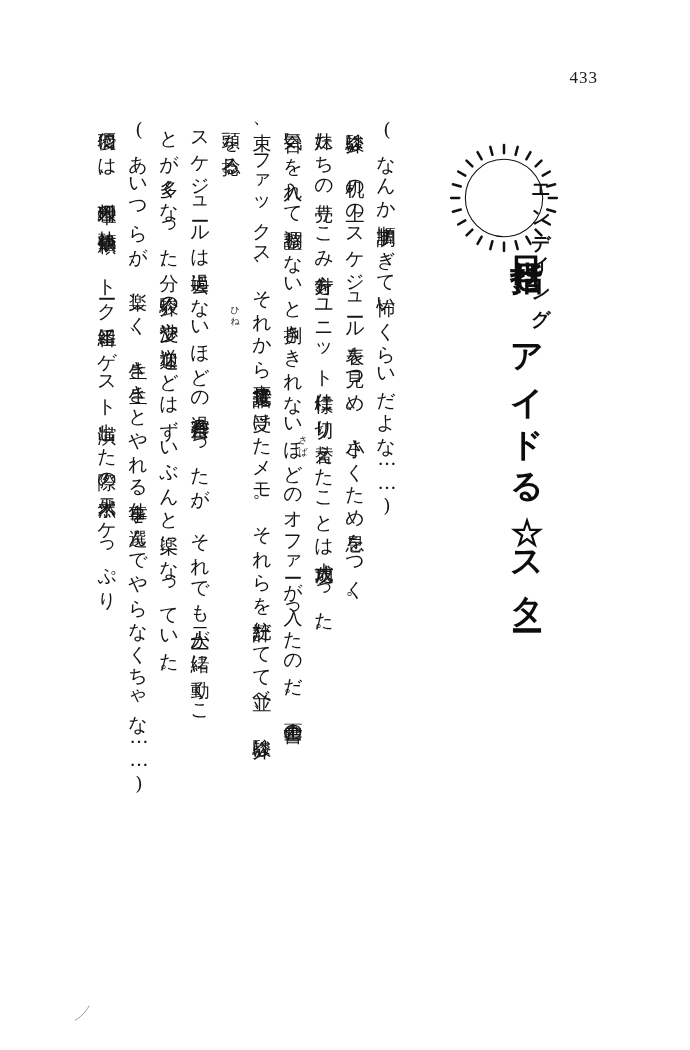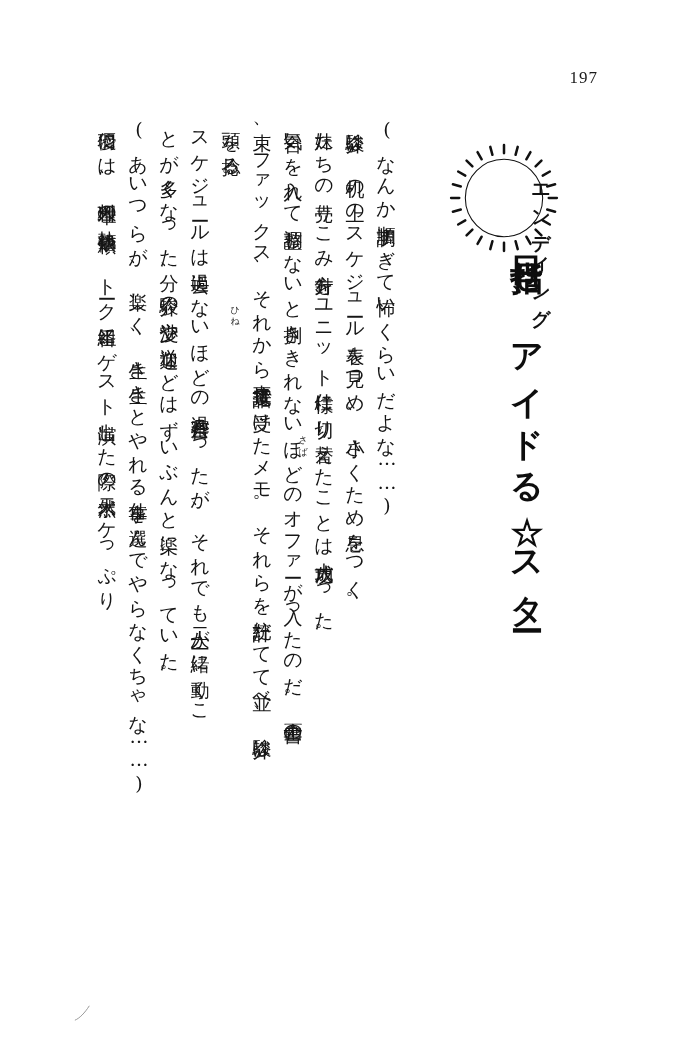--- a/index.html
+++ b/index.html
@@ -138,21 +138,21 @@
     width: 18px;
     height: 18px;
     opacity: 0.55;
   }
 </style>
 </head>
 <body>
 
 <div class="page">
 
-  <div class="page-number">197</div>
+  <div class="page-number">433</div>
 
   <div class="heading-block">
     <div class="heading-ornament">
       <svg class="burst" viewBox="0 0 120 120" xmlns="http://www.w3.org/2000/svg" aria-hidden="true">
         <g fill="none" stroke="#111" stroke-width="1.1">
           <circle cx="60" cy="60" r="40"></circle>
         </g>
         <g fill="#111">
 
           <g transform="translate(60,60)">

